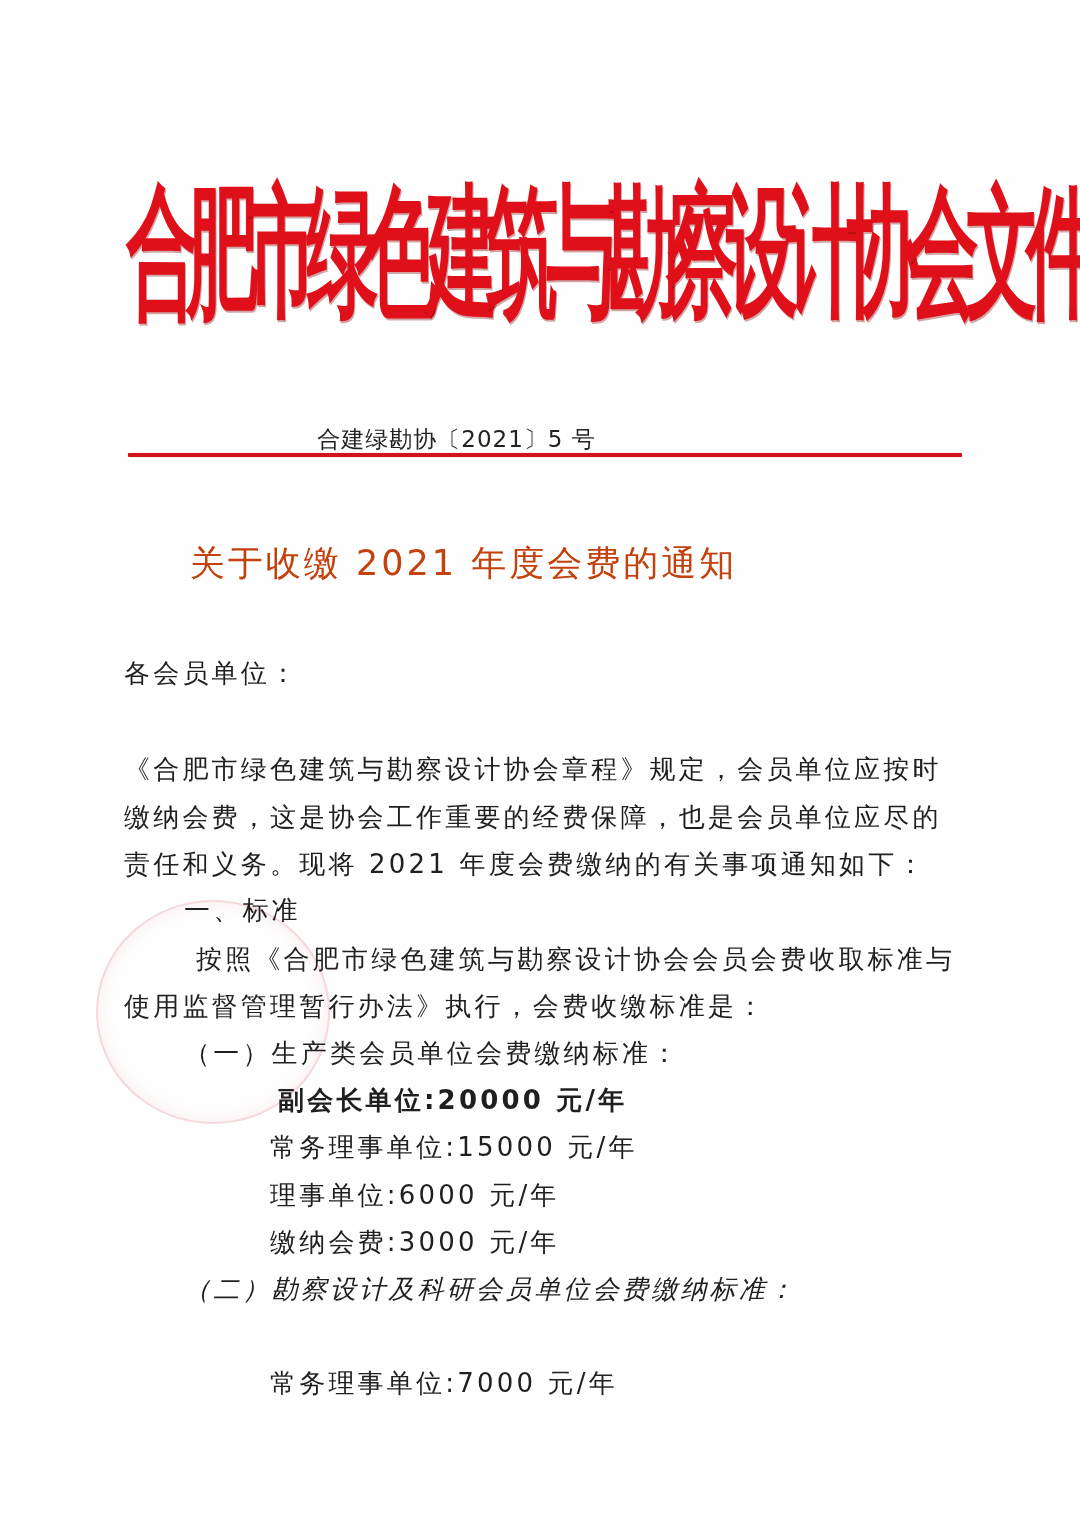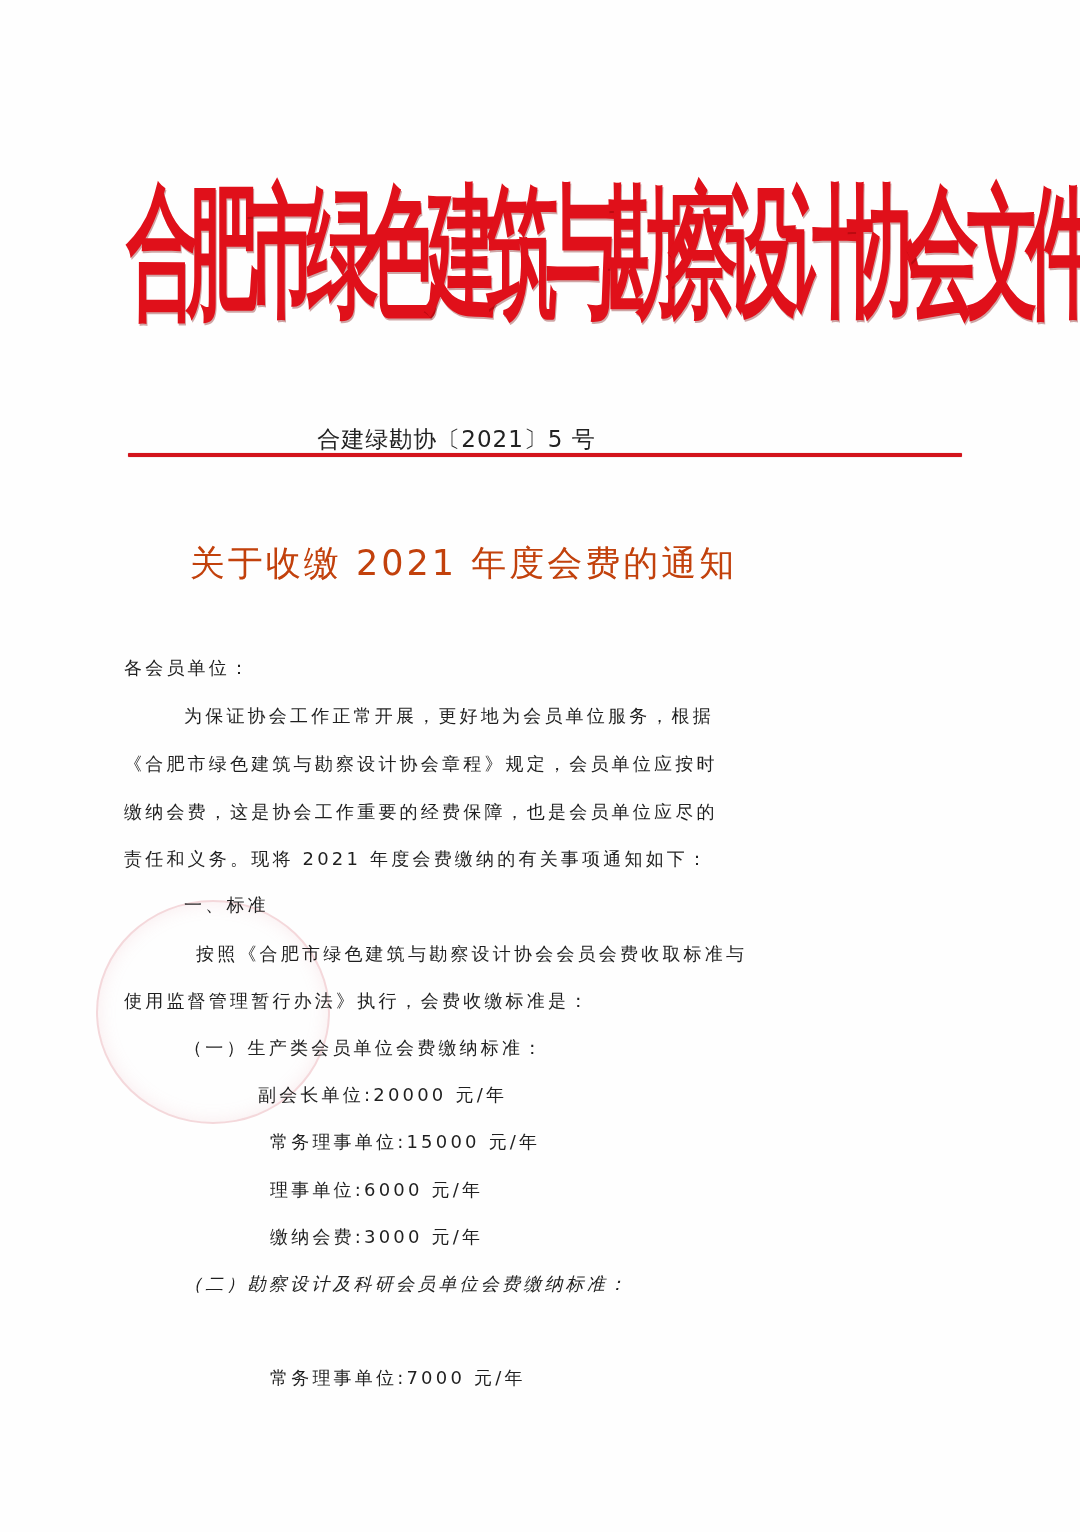--- a/index.html
+++ b/index.html
@@ -73,21 +73,21 @@
       font-size: 35px;
       letter-spacing: 3px;
       color: #c2410c;
       font-family: "DejaVu Sans", "Liberation Sans", sans-serif;
       font-weight: normal;
     }
     .body-text {
       position: absolute;
       left: 124px;
       width: 830px;
-      font-size: 18px;
+      font-size: 26px;
       letter-spacing: 3.2px;
       color: #1f1f1f;
       font-family: "DejaVu Sans", "Liberation Sans", sans-serif;
       white-space: nowrap;
     }
     .line { position: absolute; white-space: nowrap; }
     .stamp {
       position: absolute;
       left: 96px;
       top: 900px;
@@ -126,31 +126,30 @@
   <div class="doc-number">合建绿勘协〔2021〕5 号</div>
   <div class="red-rule"></div>
 
   <div class="notice-title">关于收缴 2021 年度会费的通知</div>
 
   <div class="stamp"></div>
 
   <div class="body-text" style="top:0;height:1532px;">
     <div class="line" style="top:656px;left:0;">各会员单位：</div>
 
-    <div class="line" style="top:704px;left:60px;">为保证协会工作正常开展，更好地为会员单位服务，根据</div>
     <div class="line" style="top:752px;left:0;">《合肥市绿色建筑与勘察设计协会章程》规定，会员单位应按时</div>
     <div class="line" style="top:800px;left:0;">缴纳会费，这是协会工作重要的经费保障，也是会员单位应尽的</div>
     <div class="line" style="top:847px;left:0;">责任和义务。现将 2021 年度会费缴纳的有关事项通知如下：</div>
 
     <div class="line" style="top:893px;left:60px;">一、标准</div>
     <div class="line" style="top:942px;left:72px;">按照《合肥市绿色建筑与勘察设计协会会员会费收取标准与</div>
     <div class="line" style="top:989px;left:0;">使用监督管理暂行办法》执行，会费收缴标准是：</div>
 
     <div class="line" style="top:1036px;left:60px;">（一）生产类会员单位会费缴纳标准：</div>
-    <div class="line" style="top:1083px;left:134px;">副会长单位:20000 元/年</div>
+    <div class="line" style="top:1083px;left:154px;font-weight:bold;">副会长单位:20000 元/年</div>
     <div class="line" style="top:1130px;left:146px;">常务理事单位:15000 元/年</div>
     <div class="line" style="top:1178px;left:146px;">理事单位:6000 元/年</div>
     <div class="line" style="top:1225px;left:146px;">缴纳会费:3000 元/年</div>
 
     <div class="line" style="top:1272px;left:60px;font-style:italic;">（二）勘察设计及科研会员单位会费缴纳标准：</div>
     <div class="line" style="top:1366px;left:146px;">常务理事单位:7000 元/年</div>
   </div>
 
 </div>
 

